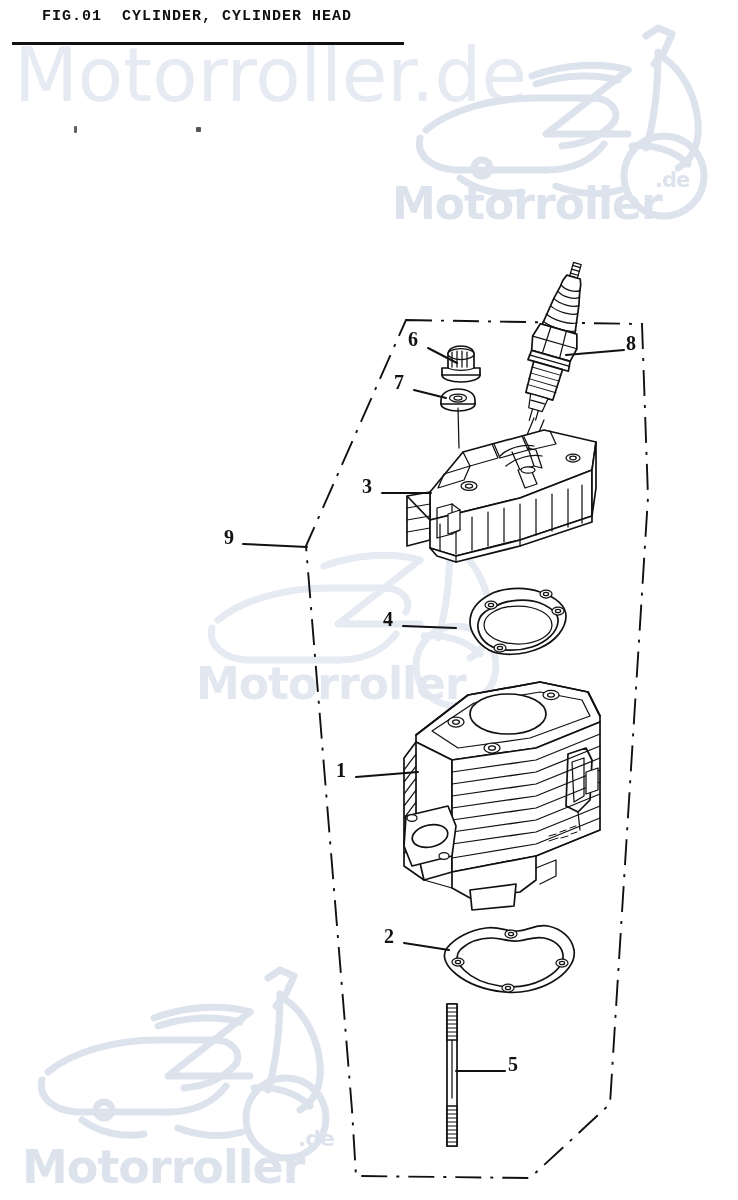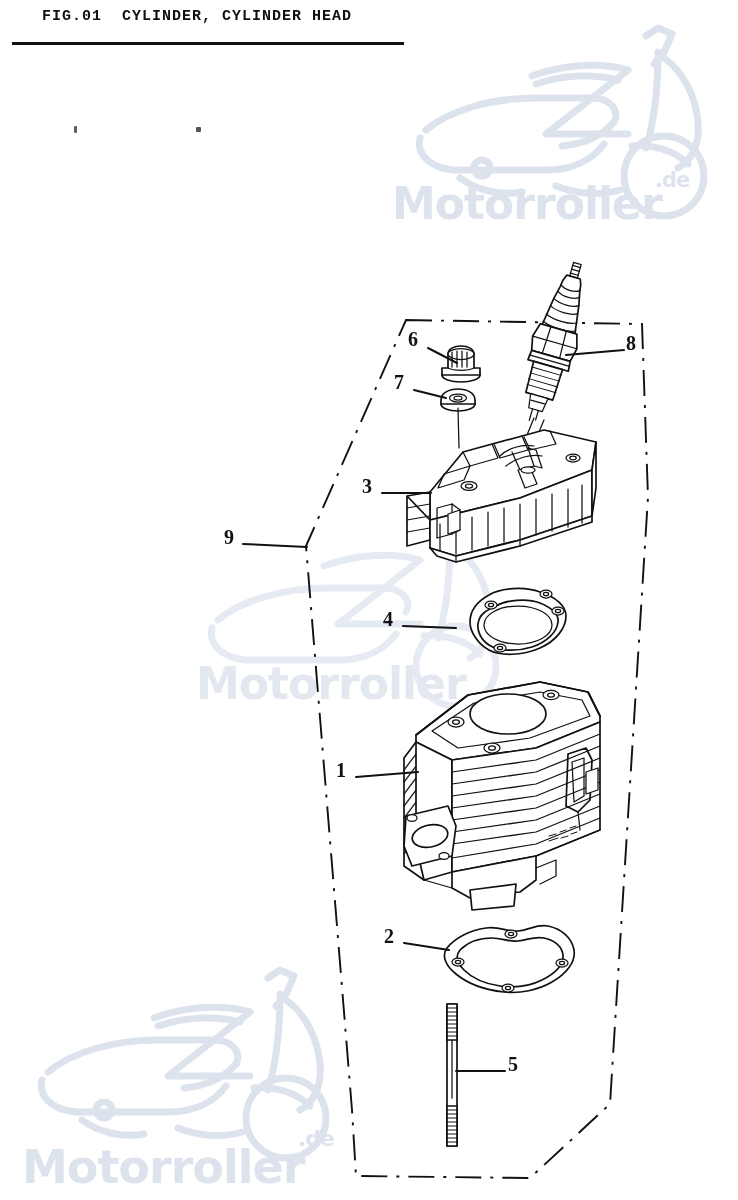--- a/index.html
+++ b/index.html
@@ -50,20 +50,21 @@
   .drawing{position:absolute;left:0;top:0;width:738px;height:1200px;}
   .speckle{position:absolute;background:#2b2b2b;border-radius:50%;}
 </style>
 </head>
 <body>
 
 <div id="page">
 
   <div class="wm-layer">
 
+    <div class="wm-thin" style="left:14px;top:32px;font-size:74px;color:#e6eaf2;">Motorroller.de</div>
 
     <svg style="position:absolute;left:396px;top:18px;" width="342" height="215" viewBox="0 0 342 215">
       <g fill="none" stroke="#dde3ed" stroke-width="7" stroke-linecap="round" stroke-linejoin="round">
         <path d="M250 18 L262 10 L276 16 L268 34 L258 46"></path>
         <path d="M262 34 C 262 70, 258 104, 250 130"></path>
         <path d="M268 40 C 288 54, 300 80, 302 104 C 304 126, 296 142, 282 150"></path>
         <path d="M30 112 C 54 92, 96 80, 140 80 L 196 80 C 214 80, 224 92, 218 104"></path>
         <path d="M24 120 C 20 136, 34 150, 58 152 L 150 152"></path>
         <path d="M150 152 C 176 152, 196 142, 208 126"></path>
         <path d="M136 58 C 168 46, 206 44, 232 52"></path>

